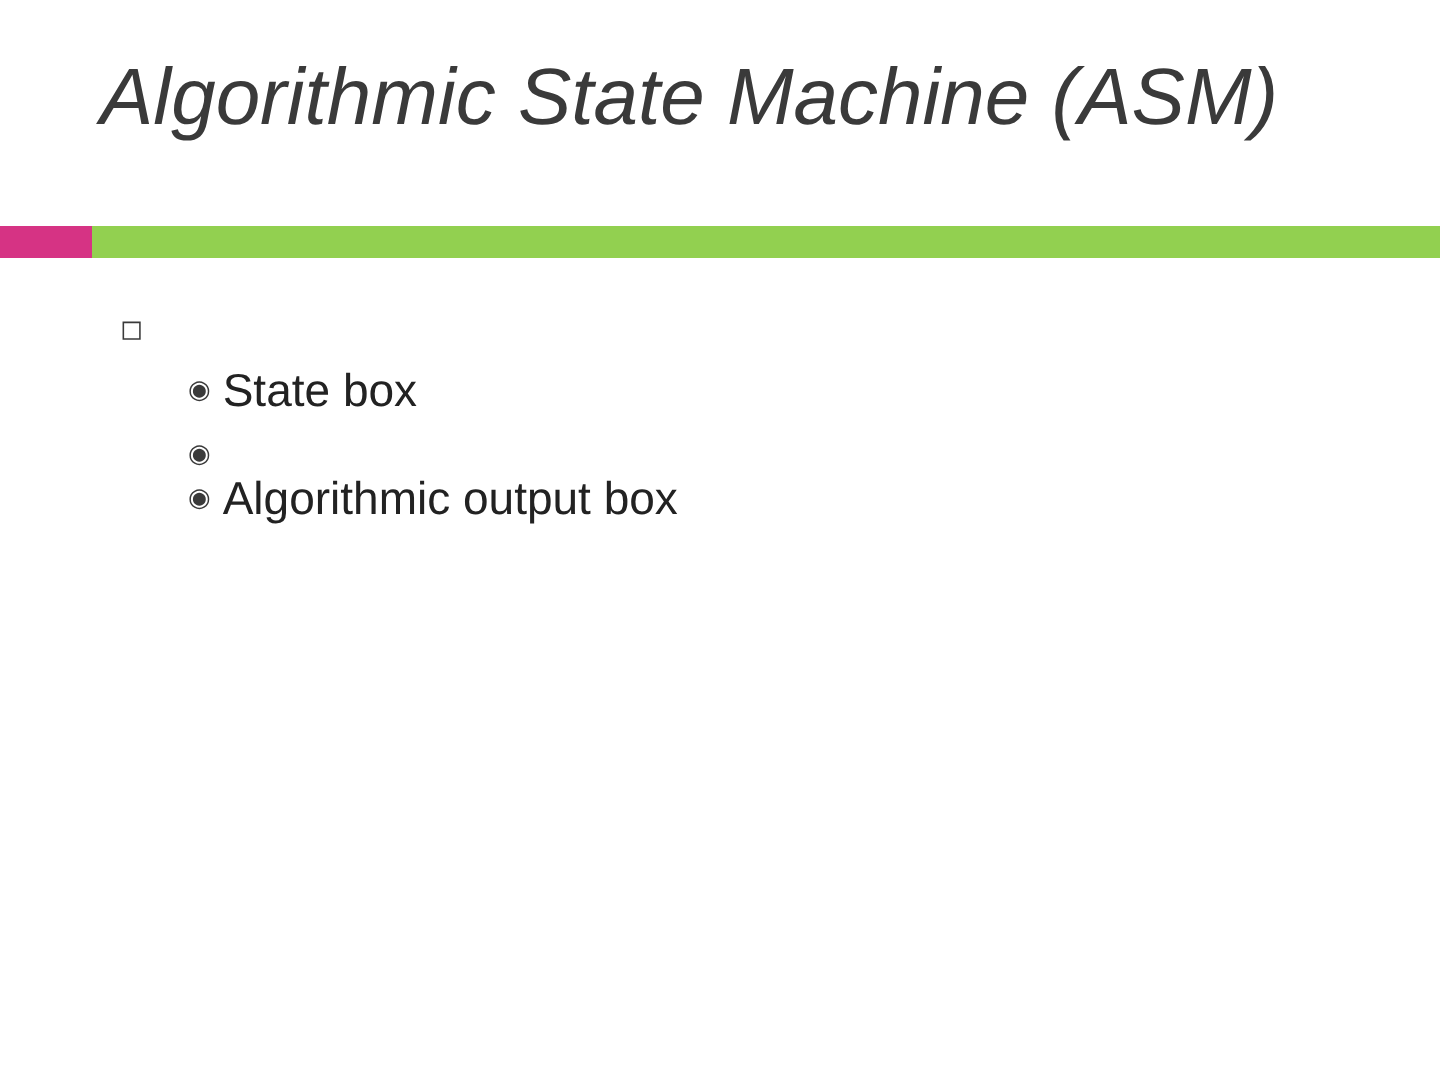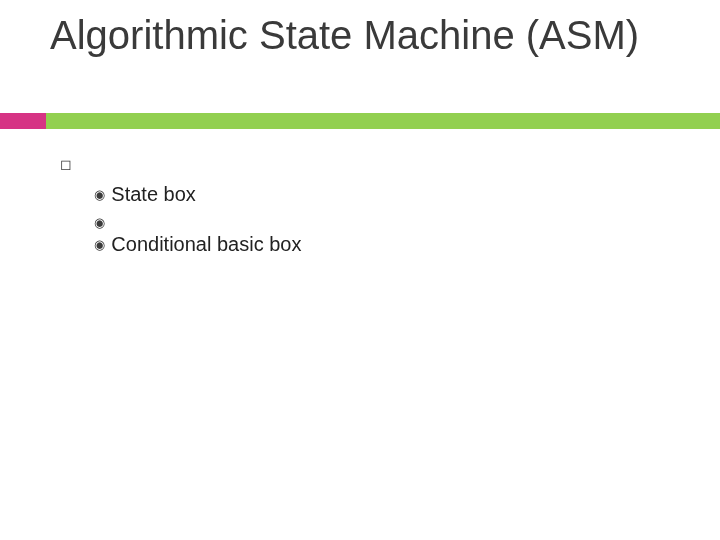--- a/index.html
+++ b/index.html
@@ -8,22 +8,23 @@
     width: 720px;
     height: 540px;
     background: #ffffff;
     font-family: Arial, Helvetica, sans-serif;
     overflow: hidden;
     position: relative;
   }
   .title-block {
     position: absolute;
     left: 50px;
-    top: 12px;
+    top: 26px;
     width: 620px;
+    font-style: italic;
   }
   .title-text {
     font-size: 40px;
     color: #3a3a3a;
     line-height: 1.15;
     font-weight: 400;
   }
   .accent-bar {
     position: absolute;
     left: 0;
@@ -73,21 +74,21 @@
     margin-bottom: 2px;
   }
   .sub-bullet {
     font-size: 13px;
     color: #3a3a3a;
     margin-top: 7px;
     margin-right: 6px;
     line-height: 1;
   }
   .sub-text {
-    font-size: 20px;
+    font-size: 23px;
     color: #222;
     line-height: 1.3;
   }
 </style>
 </head>
 <body>
 
 <div class="title-block">
   <div class="title-text">Algorithmic State Machine (ASM)</div>
 </div>
@@ -102,16 +103,16 @@
   <div class="sub-list">
     <div class="sub-item">
       <span class="sub-bullet">◉</span>
       <span class="sub-text">State box</span>
     </div>
     <div class="sub-item">
       <span class="sub-bullet">◉</span>
     </div>
     <div class="sub-item">
       <span class="sub-bullet">◉</span>
-      <span class="sub-text">Conditional basic box</span>
+      <span class="sub-text">Algorithmic output box</span>
     </div>
   </div>
 </div>
 
 </body></html>

